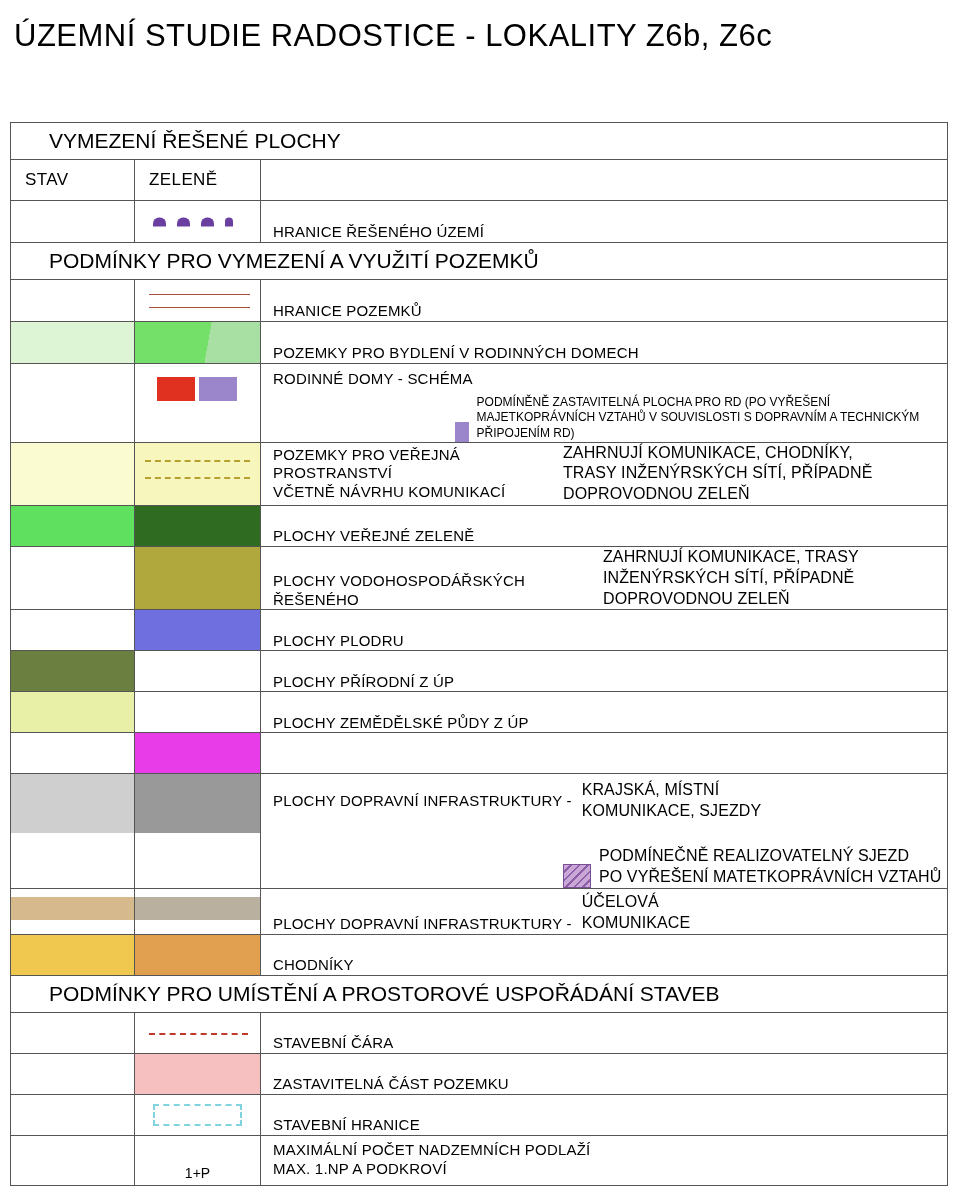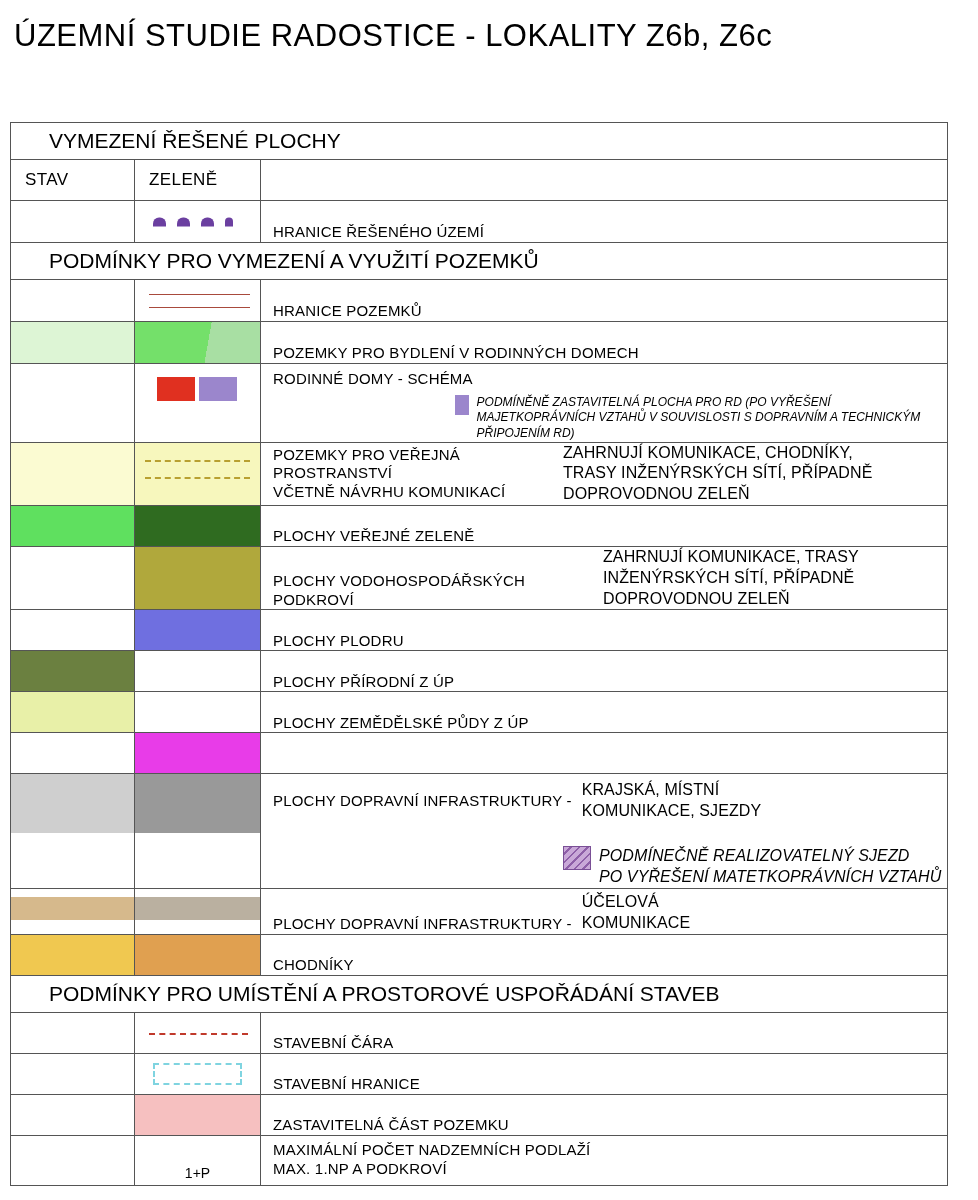--- a/index.html
+++ b/index.html
@@ -103,24 +103,23 @@
     height: 20px;
     vertical-align: middle;
     margin-right: 8px;
   }
   .two-line {
     display: flex;
     align-items: center;
   }
   .sub-note {
     display: flex;
-    align-items: flex-start;
+    align-items: flex-end;
     font-size: 12px;
     line-height: 1.3;
-    font-style: italic;
   }
   .purple-dash {
     position: absolute;
     top: 50%;
     transform: translateY(-50%);
     left: 18px;
     width: 90px;
     height: 9px;
   }
   .seg {
@@ -253,21 +252,21 @@
         <span class="lbl">PLOCHY VEŘEJNÉ ZELENĚ</span>
       </div>
     </div>
 
     <div class="row">
       <div class="col-stav"></div>
       <div class="col-navrh">
         <div class="sw" style="background:#b0a83c"></div>
       </div>
       <div class="col-text">
-        <span class="lbl" style="width:330px">PLOCHY VODOHOSPODÁŘSKÝCH PODKROVÍ</span>
+        <span class="lbl" style="width:330px">PLOCHY VODOHOSPODÁŘSKÝCH ŘEŠENÉHO</span>
         <span class="lbl-sm" style="width:330px">ZAHRNUJÍ KOMUNIKACE, TRASY INŽENÝRSKÝCH SÍTÍ, PŘÍPADNĚ DOPROVODNOU ZELEŇ</span>
       </div>
     </div>
 
     <div class="row">
       <div class="col-stav"></div>
       <div class="col-navrh">
         <div class="sw" style="background:#6f6fe0"></div>
       </div>
       <div class="col-text">
@@ -363,34 +362,34 @@
         <div style="position:absolute;left:14px;right:12px;top:50%;border-top:2px dashed #c0392b"></div>
       </div>
       <div class="col-text">
         <span class="lbl">STAVEBNÍ ČÁRA</span>
       </div>
     </div>
 
     <div class="row">
       <div class="col-stav"></div>
       <div class="col-navrh">
+        <div class="sw" style="background:#f6c0c0"></div>
+      </div>
+      <div class="col-text">
+        <span class="lbl">ZASTAVITELNÁ ČÁST POZEMKU</span>
+      </div>
+    </div>
+
+    <div class="row">
+      <div class="col-stav"></div>
+      <div class="col-navrh">
         <div style="position:absolute;left:18px;right:18px;top:9px;bottom:9px;border:2px dashed #7fd4e0"></div>
       </div>
       <div class="col-text">
         <span class="lbl">STAVEBNÍ HRANICE</span>
-      </div>
-    </div>
-
-    <div class="row">
-      <div class="col-stav"></div>
-      <div class="col-navrh">
-        <div class="sw" style="background:#f6c0c0"></div>
-      </div>
-      <div class="col-text">
-        <span class="lbl">ZASTAVITELNÁ ČÁST POZEMKU</span>
       </div>
     </div>
 
     <div class="row" style="min-height:50px">
       <div class="col-stav"></div>
       <div class="col-navrh">
         <div class="numlabel">1+P</div>
       </div>
       <div class="col-text row-flexcol" style="align-items:flex-start;justify-content:center">
         <div class="lbl">MAXIMÁLNÍ POČET NADZEMNÍCH PODLAŽÍ</div>

